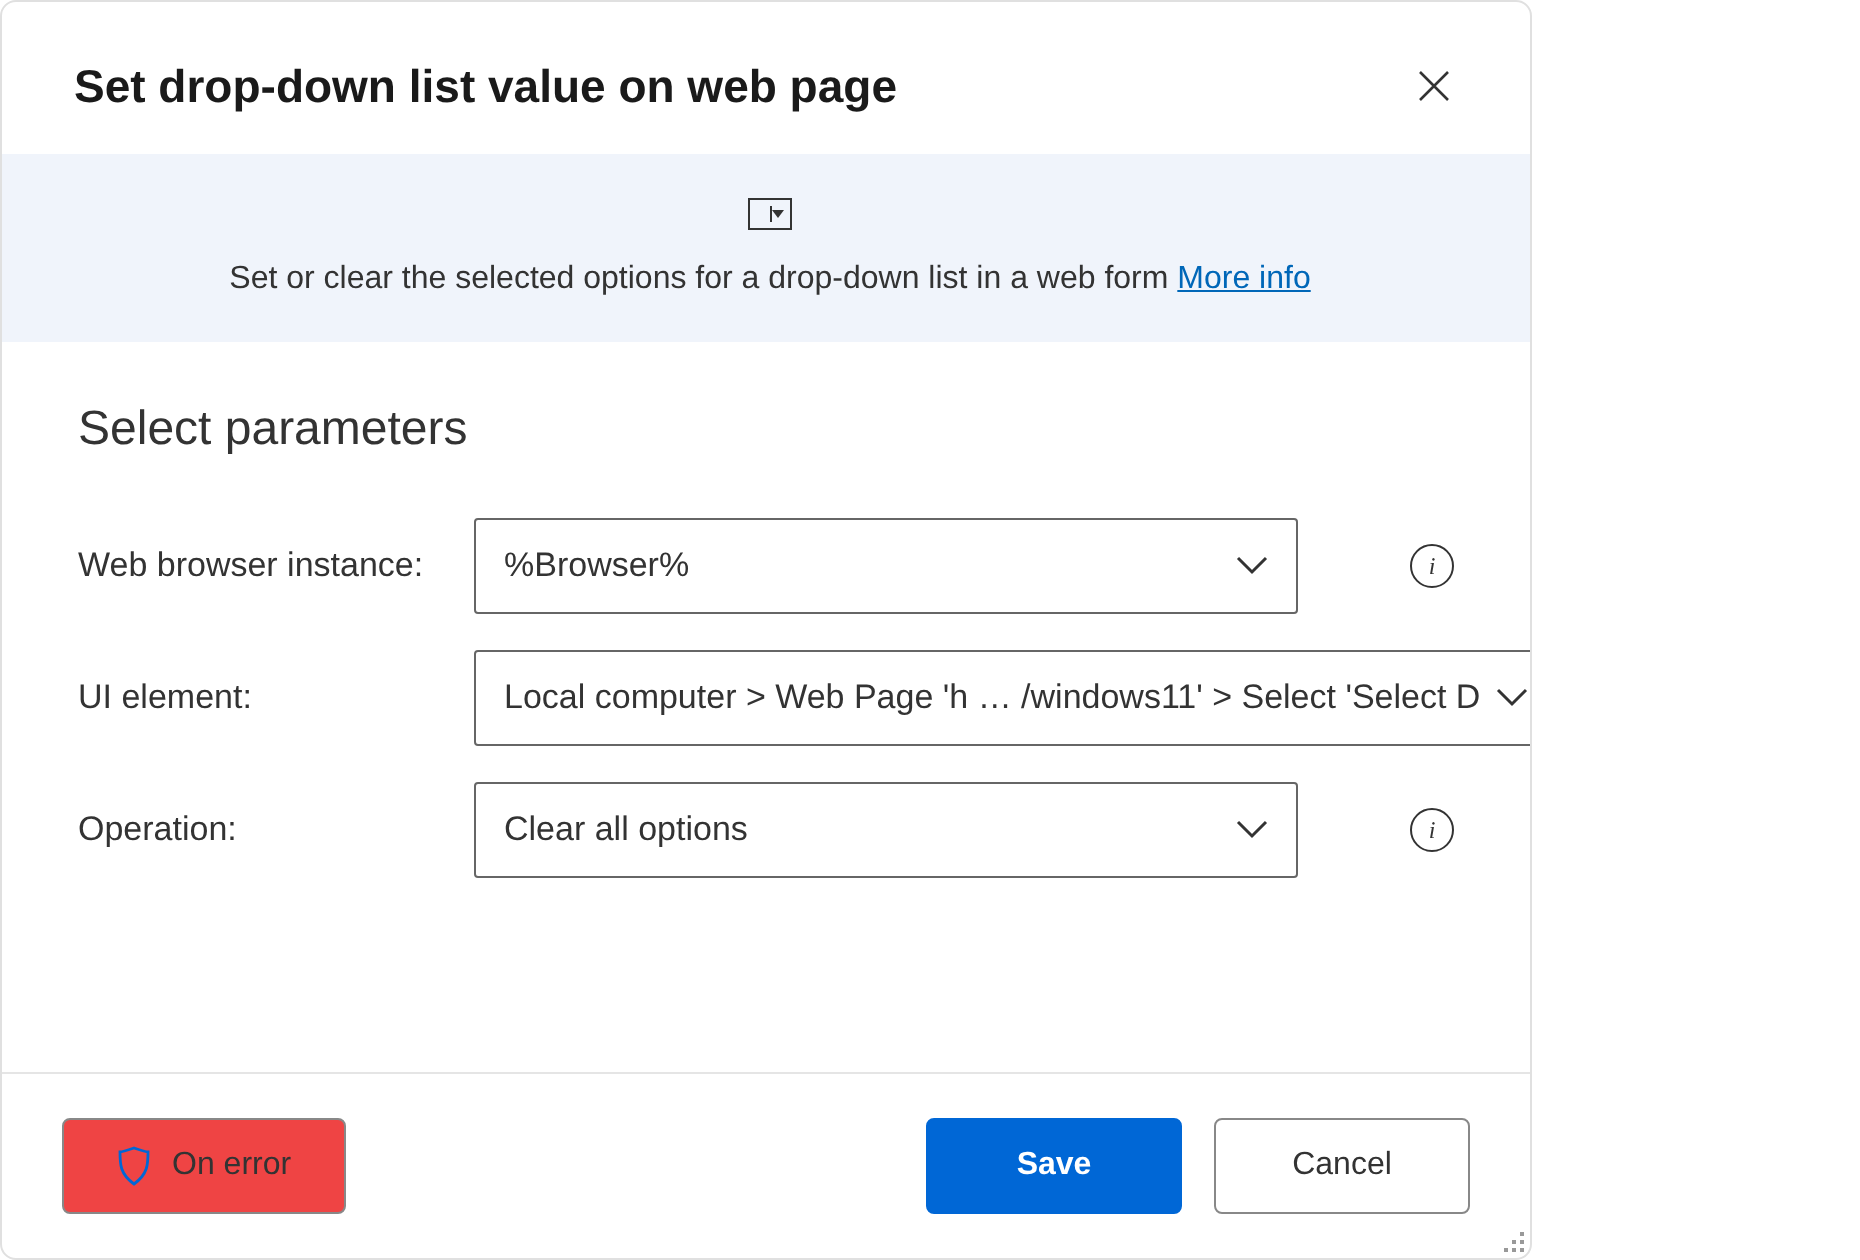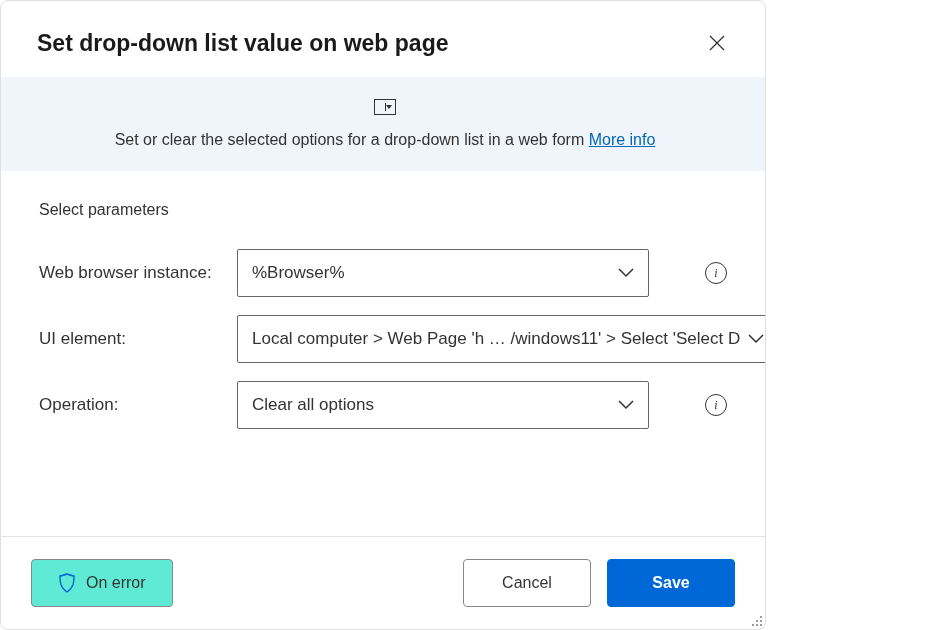--- a/index.html
+++ b/index.html
@@ -85,21 +85,21 @@
       color: #0067b8;
       text-decoration: underline;
       cursor: pointer;
     }
     .content {
       flex: 1;
       padding: 30px 38px 0 38px;
       overflow: auto;
     }
     .section-title {
-      font-size: 16px;
+      font-size: 24px;
       color: #333;
       margin-bottom: 30px;
       font-weight: 400;
     }
     .param-row {
       display: flex;
       align-items: center;
       margin-bottom: 18px;
     }
     .param-label {
@@ -184,21 +184,21 @@
       border-radius: 4px;
       font-size: 16px;
       cursor: pointer;
       display: flex;
       align-items: center;
       justify-content: center;
       gap: 10px;
       font-family: inherit;
     }
     .btn-outline {
-      background: #5eead4;
+      background: #ef4444;
       border: 1px solid #888;
       color: #333;
     }
     .btn-primary {
       background: #0067d6;
       border: 1px solid #0067d6;
       color: #fff;
       font-weight: 600;
       min-width: 128px;
     }
@@ -300,25 +300,25 @@
   </div>
 
   <div class="footer">
     <button class="btn btn-outline">
       <svg class="shield-icon" width="18" height="20" viewBox="0 0 18 20">
           <path d="M9 1 C9 1 3 3 2 3 C2 9 2 14 9 19 C16 14 16 9 16 3 C15 3 9 1 9 1 Z" stroke="currentColor" stroke-width="1.4" fill="none"></path>
         </svg>
       <span>On error</span>
     </button>
     <div class="footer-right">
+      <button class="btn btn-primary">
+        <span>Save</span>
+      </button>
       <button class="btn btn-secondary">
         <span>Cancel</span>
-      </button>
-      <button class="btn btn-primary">
-        <span>Save</span>
       </button>
     </div>
   </div>
 
   <div class="resize-grip">
     <span style="right:0;bottom:0"></span>
     <span style="right:4px;bottom:0"></span>
     <span style="right:8px;bottom:0"></span>
     <span style="right:0;bottom:4px"></span>
     <span style="right:4px;bottom:4px"></span>

